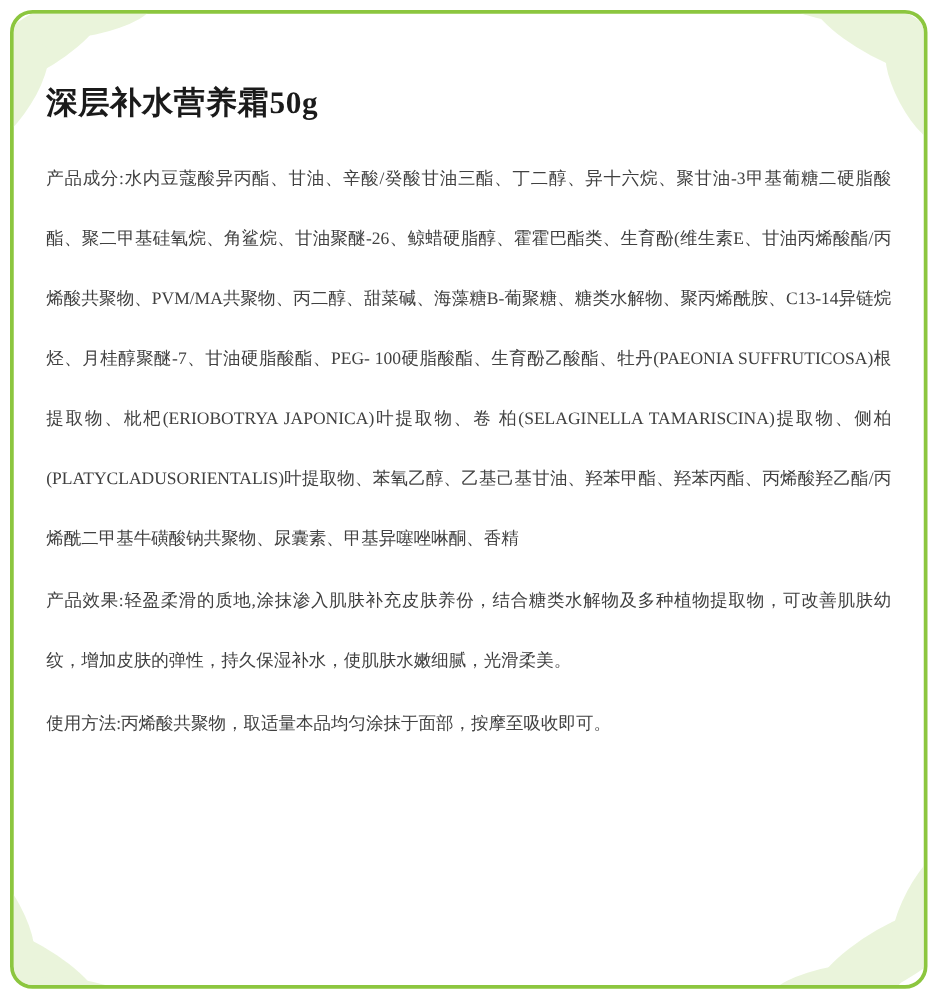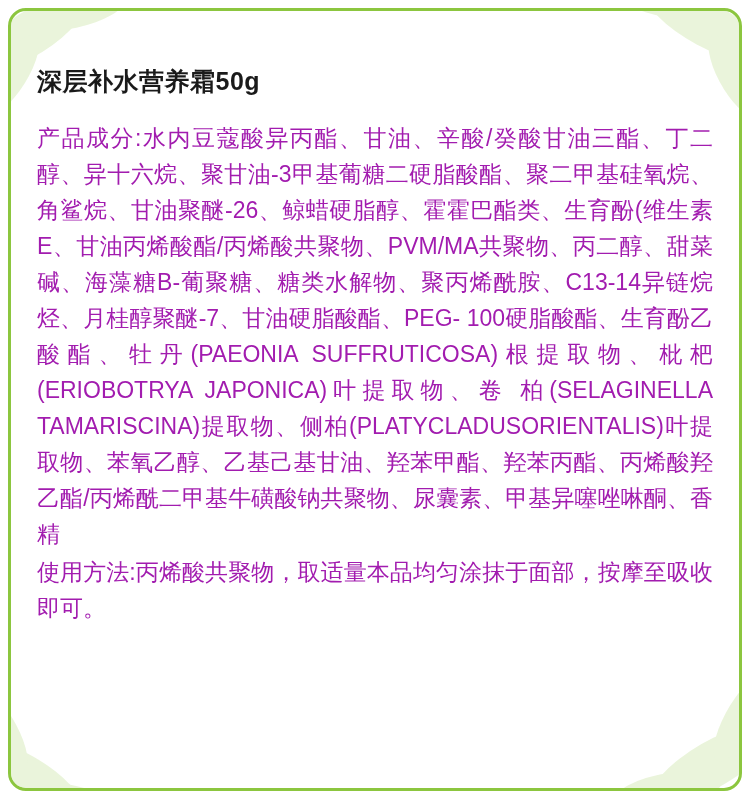--- a/index.html
+++ b/index.html
@@ -13,20 +13,21 @@
     font-family: "Liberation Sans", sans-serif;
     overflow: hidden;
   }
 
   .page {
     position: relative;
     width: 750px;
     height: 711px;
     background: #ffffff;
     box-sizing: border-box;
+    font-family: Liberation Serif, serif;
   }
 
   
   .frame {
     position: absolute;
     left: 8px;
     top: 8px;
     width: 734px;
     height: 783px;
     border: 3px solid #8cc63f;
@@ -56,23 +57,23 @@
 
   .title {
     font-size: 25px;
     font-weight: bold;
     color: #1a1a1a;
     letter-spacing: 0.5px;
     margin-bottom: 22px;
   }
 
   .para {
-    font-size: 23px;
-    line-height: 36px;
-    color: #a21caf;
+    font-size: 14px;
+    line-height: 48px;
+    color: #404040;
     text-align: justify;
     text-justify: inter-ideograph;
     margin: 0 0 2px 0;
     word-break: break-word;
   }
   .para + .para { margin-top: 2px; }
 </style>
 </head>
 <body>
 
@@ -107,17 +108,18 @@
       <g fill="#d9ecbe">
         <ellipse cx="160" cy="130" rx="70" ry="23" transform="rotate(-30 160 130)"></ellipse>
         <ellipse cx="116" cy="156" rx="54" ry="17" transform="rotate(-10 116 156)"></ellipse>
         <ellipse cx="186" cy="86" rx="46" ry="15" transform="rotate(-62 186 86)"></ellipse>
       </g>
     </svg>
 
     <div class="content">
       <div class="title">深层补水营养霜50g</div>
       <p class="para">产品成分:水内豆蔻酸异丙酯、甘油、辛酸/癸酸甘油三酯、丁二醇、异十六烷、聚甘油-3甲基葡糖二硬脂酸酯、聚二甲基硅氧烷、角鲨烷、甘油聚醚-26、鲸蜡硬脂醇、霍霍巴酯类、生育酚(维生素E、甘油丙烯酸酯/丙烯酸共聚物、PVM/MA共聚物、丙二醇、甜菜碱、海藻糖B-葡聚糖、糖类水解物、聚丙烯酰胺、C13-14异链烷烃、月桂醇聚醚-7、甘油硬脂酸酯、PEG- 100硬脂酸酯、生育酚乙酸酯、牡丹(PAEONIA SUFFRUTICOSA)根提取物、枇杷(ERIOBOTRYA JAPONICA)叶提取物、卷 柏(SELAGINELLA TAMARISCINA)提取物、侧柏(PLATYCLADUSORIENTALIS)叶提取物、苯氧乙醇、乙基己基甘油、羟苯甲酯、羟苯丙酯、丙烯酸羟乙酯/丙烯酰二甲基牛磺酸钠共聚物、尿囊素、甲基异噻唑啉酮、香精</p>
+      <p class="para">产品效果:轻盈柔滑的质地,涂抹渗入肌肤补充皮肤养份，结合糖类水解物及多种植物提取物，可改善肌肤幼纹，增加皮肤的弹性，持久保湿补水，使肌肤水嫩细腻，光滑柔美。</p>
       <p class="para">使用方法:丙烯酸共聚物，取适量本品均匀涂抹于面部，按摩至吸收即可。</p>
     </div>
 
   </div>
 </div>
 
 </body></html>

